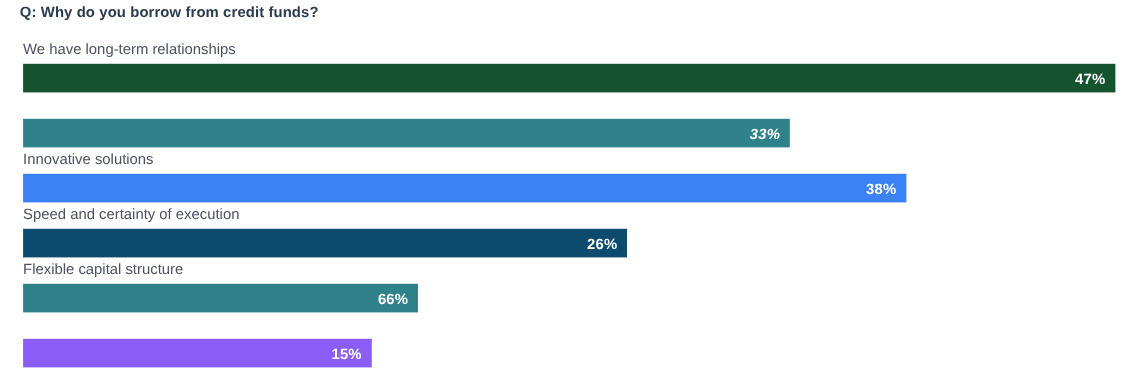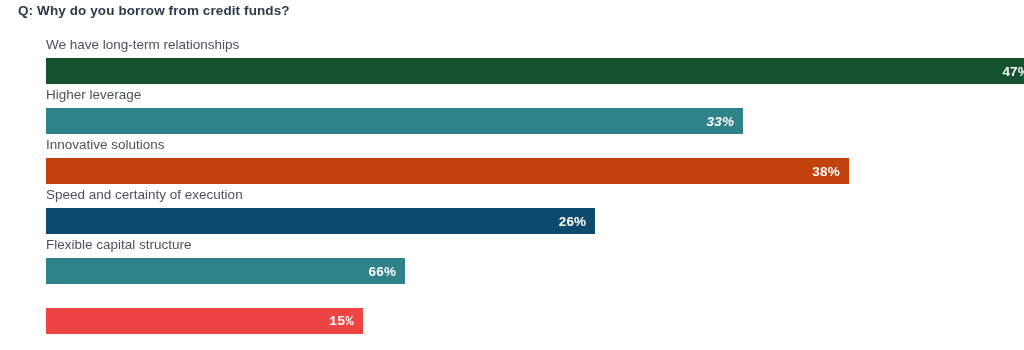--- a/index.html
+++ b/index.html
@@ -30,21 +30,20 @@
     color: #2b3a4c;
     letter-spacing: 0.1px;
     white-space: nowrap;
   }
   .bars-area {
     position: absolute;
     left: 0;
     top: 36px;
     width: 868px;
     height: 314px;
-    padding-left: 25px;
   }
   .bar-row {
     position: relative;
     height: 50px;
   }
   .bar-label {
     position: absolute;
     left: 21px;
     top: 0px;
     font-size: 13.5px;
@@ -89,32 +88,31 @@
     <div class="bar-row">
       <div class="bar-label">We have long-term relationships</div>
       <div class="bar-track">
         <div class="bar-fill" style="width: 100%; background: #14532d;">
           <span class="bar-value">47%</span>
         </div>
       </div>
     </div>
 
     <div class="bar-row">
-      <div class="bar-label">Higher leverage</div>
       <div class="bar-track">
         <div class="bar-fill" style="width: 70.2128%; background: rgb(47, 130, 137); font-style: italic;">
           <span class="bar-value">33%</span>
         </div>
       </div>
     </div>
 
     <div class="bar-row">
       <div class="bar-label">Innovative solutions</div>
       <div class="bar-track">
-        <div class="bar-fill" style="width: 80.8511%; background: #c2410c;">
+        <div class="bar-fill" style="width: 80.8511%; background: #3b82f6;">
           <span class="bar-value">38%</span>
         </div>
       </div>
     </div>
 
     <div class="bar-row">
       <div class="bar-label">Speed and certainty of execution</div>
       <div class="bar-track">
         <div class="bar-fill" style="width: 55.3191%; background: #0c4a6e;">
           <span class="bar-value">26%</span>
@@ -126,20 +124,20 @@
       <div class="bar-label">Flexible capital structure</div>
       <div class="bar-track">
         <div class="bar-fill" style="width: 36.1702%; background: rgb(47, 130, 137);">
           <span class="bar-value">66%</span>
         </div>
       </div>
     </div>
 
     <div class="bar-row">
       <div class="bar-track">
-        <div class="bar-fill" style="width: 31.9149%; background: #ef4444; font-family: Liberation Mono, monospace;">
+        <div class="bar-fill" style="width: 31.9149%; background: #8b5cf6;">
           <span class="bar-value">15%</span>
         </div>
       </div>
     </div>
 
   </div>
 </div>
 
 </body></html>

